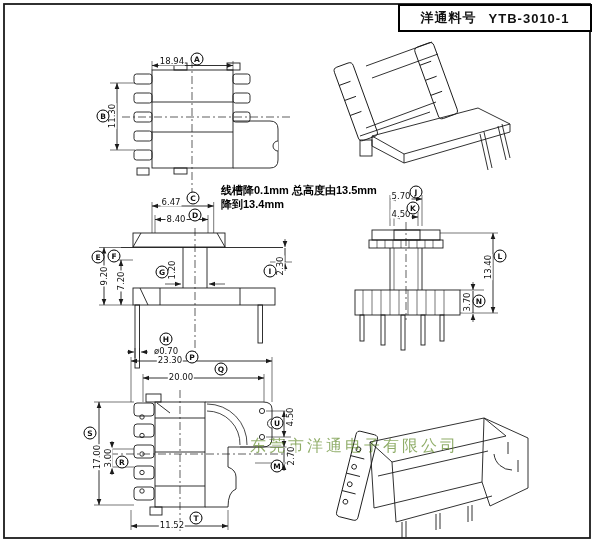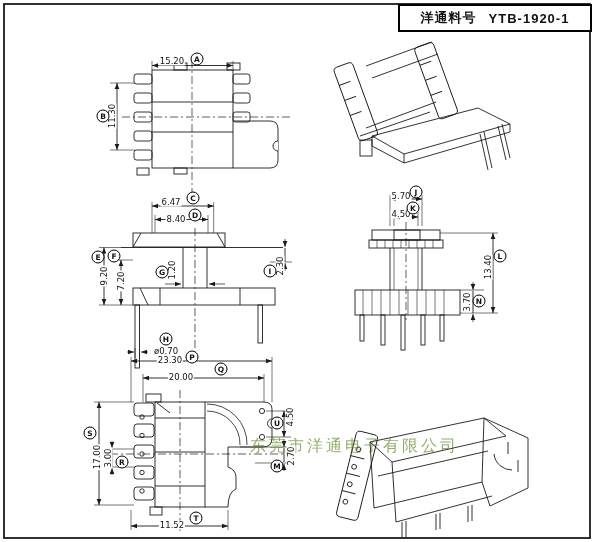--- a/index.html
+++ b/index.html
@@ -268,30 +268,32 @@
       <line x1="104" y1="118" x2="104" y2="134"></line>
           <line x1="108" y1="117" x2="108" y2="133"></line>
       <line x1="136" y1="110" x2="136" y2="126"></line>
           <line x1="140" y1="109" x2="140" y2="125"></line>
     </g>
   </g>
 </svg>
 
 <div class="titlebox">
   <span>洋通料号</span>
-  <span>YTB-1920-1</span>
+  <span>YTB-3010-1</span>
 </div>
 
 
 <div class="note">
+  <div>线槽降0.1mm 总高度由13.5mm</div>
+  <div>降到13.4mm</div>
 </div>
 
 <div class="watermark">东莞市洋通电子有限公司</div>
 
-<span class="dimtxt" style="left:172px;top:61px">15.20</span>
+<span class="dimtxt" style="left:172px;top:61px">18.94</span>
 <span class="dimtxt rot" style="left:112px;top:116px">11.30</span>
 <span class="dimtxt" style="left:171px;top:202px">6.47</span>
 <span class="dimtxt" style="left:176px;top:219px">8.40</span>
 <span class="dimtxt rot" style="left:104px;top:276px">9.20</span>
 <span class="dimtxt rot" style="left:121px;top:281px">7.20</span>
 <span class="dimtxt rot" style="left:172px;top:270px">1.20</span>
 <span class="dimtxt" style="left:166px;top:351px">ø0.70</span>
 <span class="dimtxt rot" style="left:280px;top:266px">2.30</span>
 <span class="dimtxt" style="left:401px;top:196px">5.70</span>
 <span class="dimtxt" style="left:401px;top:214px">4.50</span>

